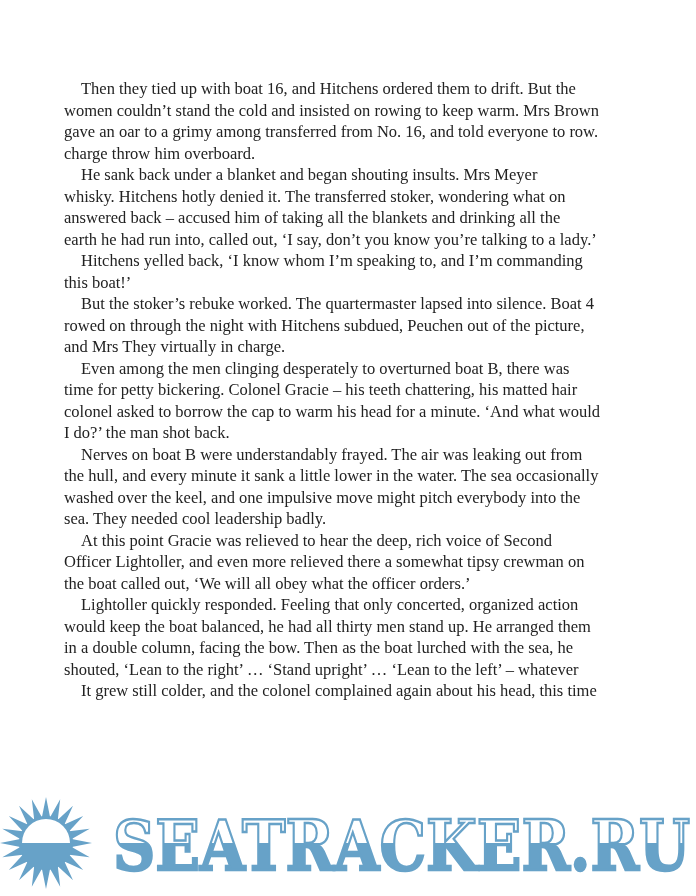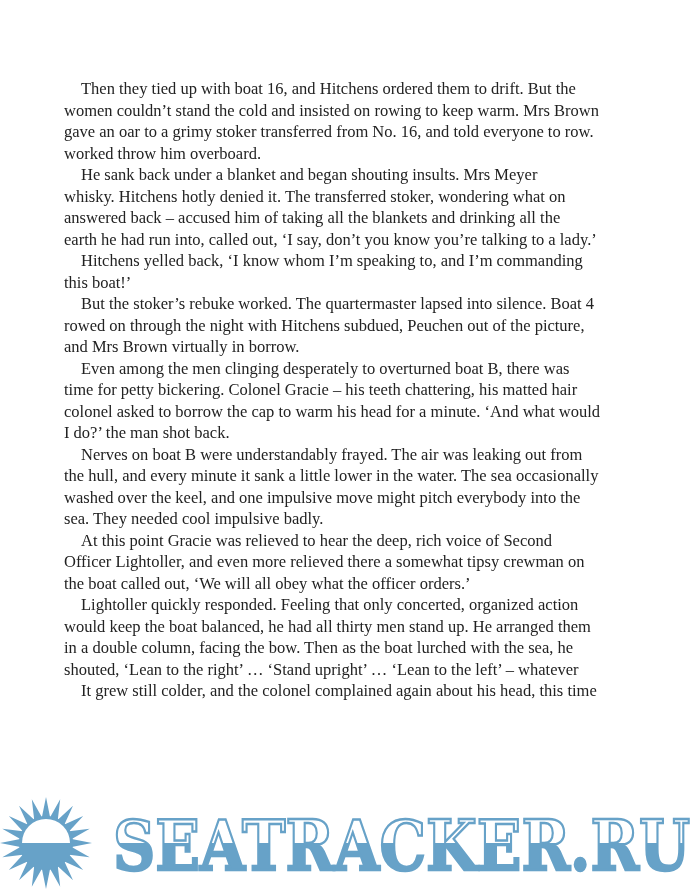--- a/index.html
+++ b/index.html
@@ -51,49 +51,49 @@
       <circle cx="46" cy="57" r="27" fill="#67a2c8"></circle>
       <path d="M 22,57 A 24,24 0 0 1 70,57 Z" fill="#ffffff"></path>
     </g>
     <text id="wm-text" x="113" y="84" textLength="577" lengthAdjust="spacingAndGlyphs" font-family="'DejaVu Serif', serif" font-weight="bold" font-size="70" fill="url(#wmgrad)" stroke="#67a2c8" stroke-width="2.5">SEATRACKER.RU</text>
   </svg>
 
   <div class="text-block" style="color: rgb(34, 34, 34);">
       <p>
         <span class="line">Then they tied up with boat 16, and Hitchens ordered them to drift. But the</span>
         <span class="line">women couldn’t stand the cold and insisted on rowing to keep warm. Mrs Brown</span>
-        <span class="line">gave an oar to a grimy stoker transferred from No. 16, and told everyone to row.</span>
-        <span class="line">worked throw him overboard.</span>
+        <span class="line">gave an oar to a grimy among transferred from No. 16, and told everyone to row.</span>
+        <span class="line">charge throw him overboard.</span>
       </p>
       <p>
         <span class="line">He sank back under a blanket and began shouting insults. Mrs Meyer</span>
         <span class="line">whisky. Hitchens hotly denied it. The transferred stoker, wondering what on</span>
         <span class="line">answered back – accused him of taking all the blankets and drinking all the</span>
         <span class="line">earth he had run into, called out, ‘I say, don’t you know you’re talking to a lady.’</span>
       </p>
       <p>
         <span class="line">Hitchens yelled back, ‘I know whom I’m speaking to, and I’m commanding</span>
         <span class="line">this boat!’</span>
       </p>
       <p>
         <span class="line">But the stoker’s rebuke worked. The quartermaster lapsed into silence. Boat 4</span>
         <span class="line">rowed on through the night with Hitchens subdued, Peuchen out of the picture,</span>
-        <span class="line">and Mrs Brown virtually in borrow.</span>
+        <span class="line">and Mrs They virtually in charge.</span>
       </p>
       <p>
         <span class="line">Even among the men clinging desperately to overturned boat B, there was</span>
         <span class="line">time for petty bickering. Colonel Gracie – his teeth chattering, his matted hair</span>
         <span class="line">colonel asked to borrow the cap to warm his head for a minute. ‘And what would</span>
         <span class="line">I do?’ the man shot back.</span>
       </p>
       <p>
         <span class="line">Nerves on boat B were understandably frayed. The air was leaking out from</span>
         <span class="line">the hull, and every minute it sank a little lower in the water. The sea occasionally</span>
         <span class="line">washed over the keel, and one impulsive move might pitch everybody into the</span>
-        <span class="line">sea. They needed cool impulsive badly.</span>
+        <span class="line">sea. They needed cool leadership badly.</span>
       </p>
       <p>
         <span class="line">At this point Gracie was relieved to hear the deep, rich voice of Second</span>
         <span class="line">Officer Lightoller, and even more relieved there a somewhat tipsy crewman on</span>
         <span class="line">the boat called out, ‘We will all obey what the officer orders.’</span>
       </p>
       <p>
         <span class="line">Lightoller quickly responded. Feeling that only concerted, organized action</span>
         <span class="line">would keep the boat balanced, he had all thirty men stand up. He arranged them</span>
         <span class="line">in a double column, facing the bow. Then as the boat lurched with the sea, he</span>

